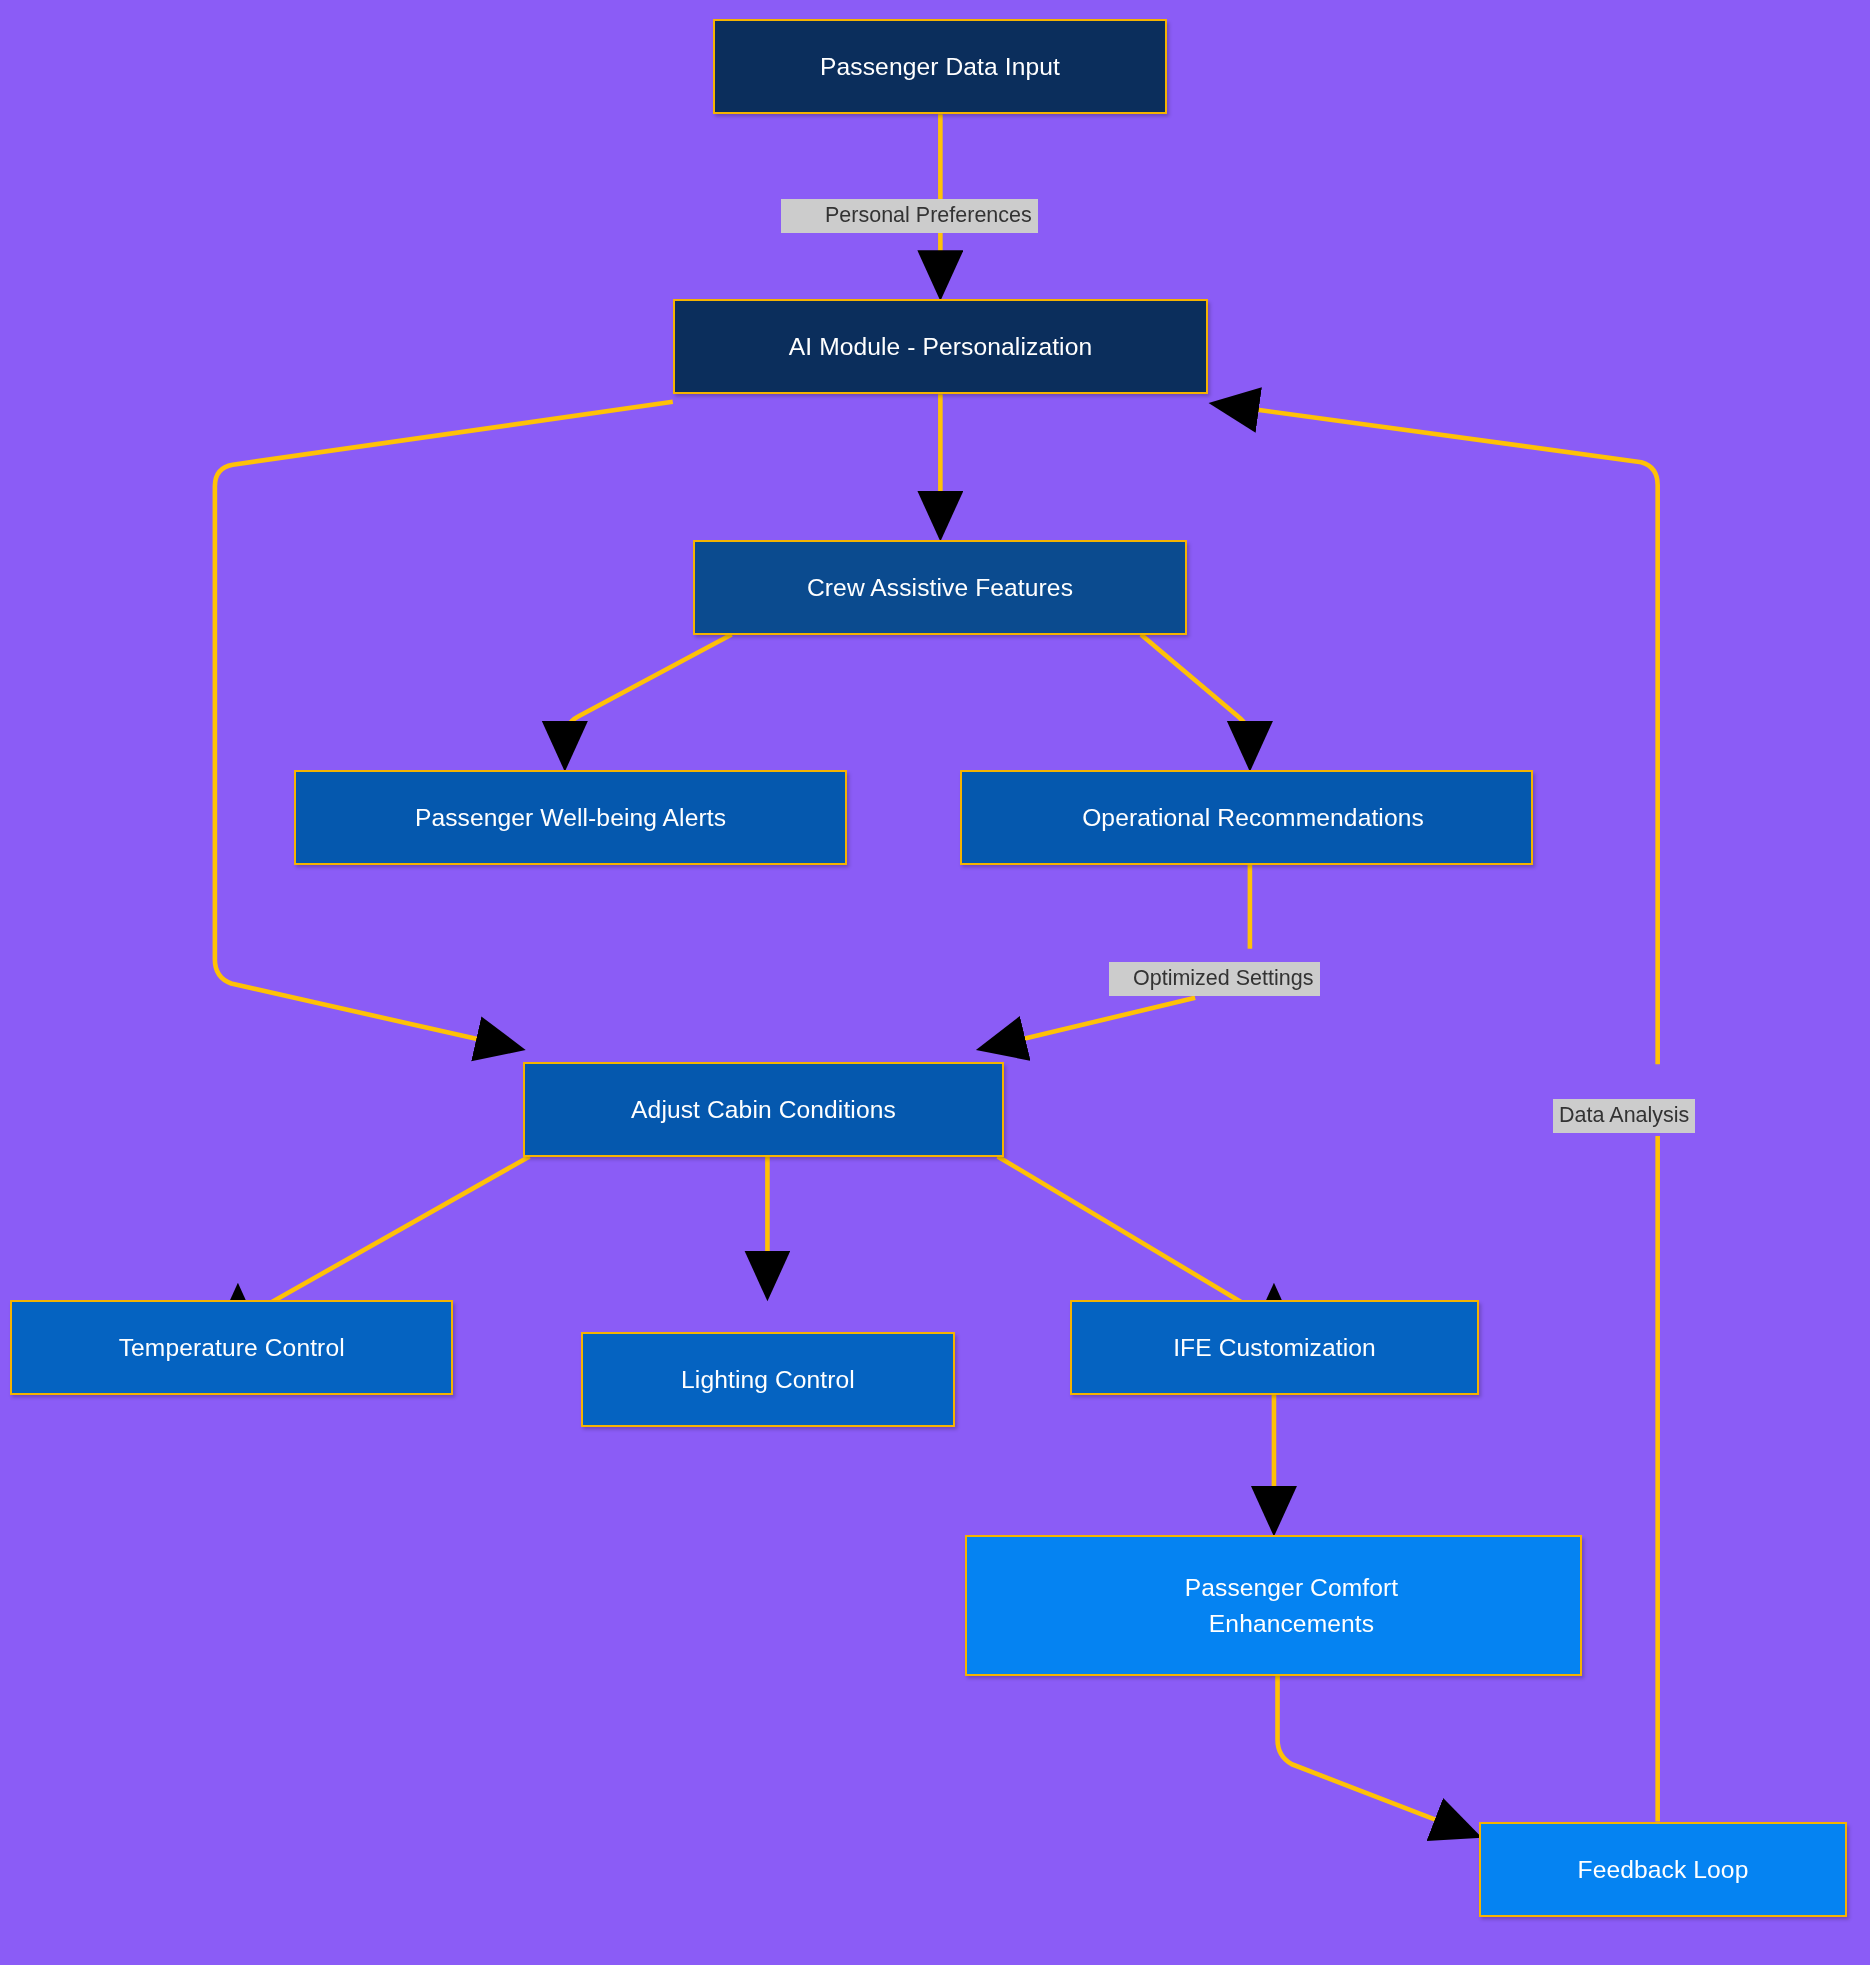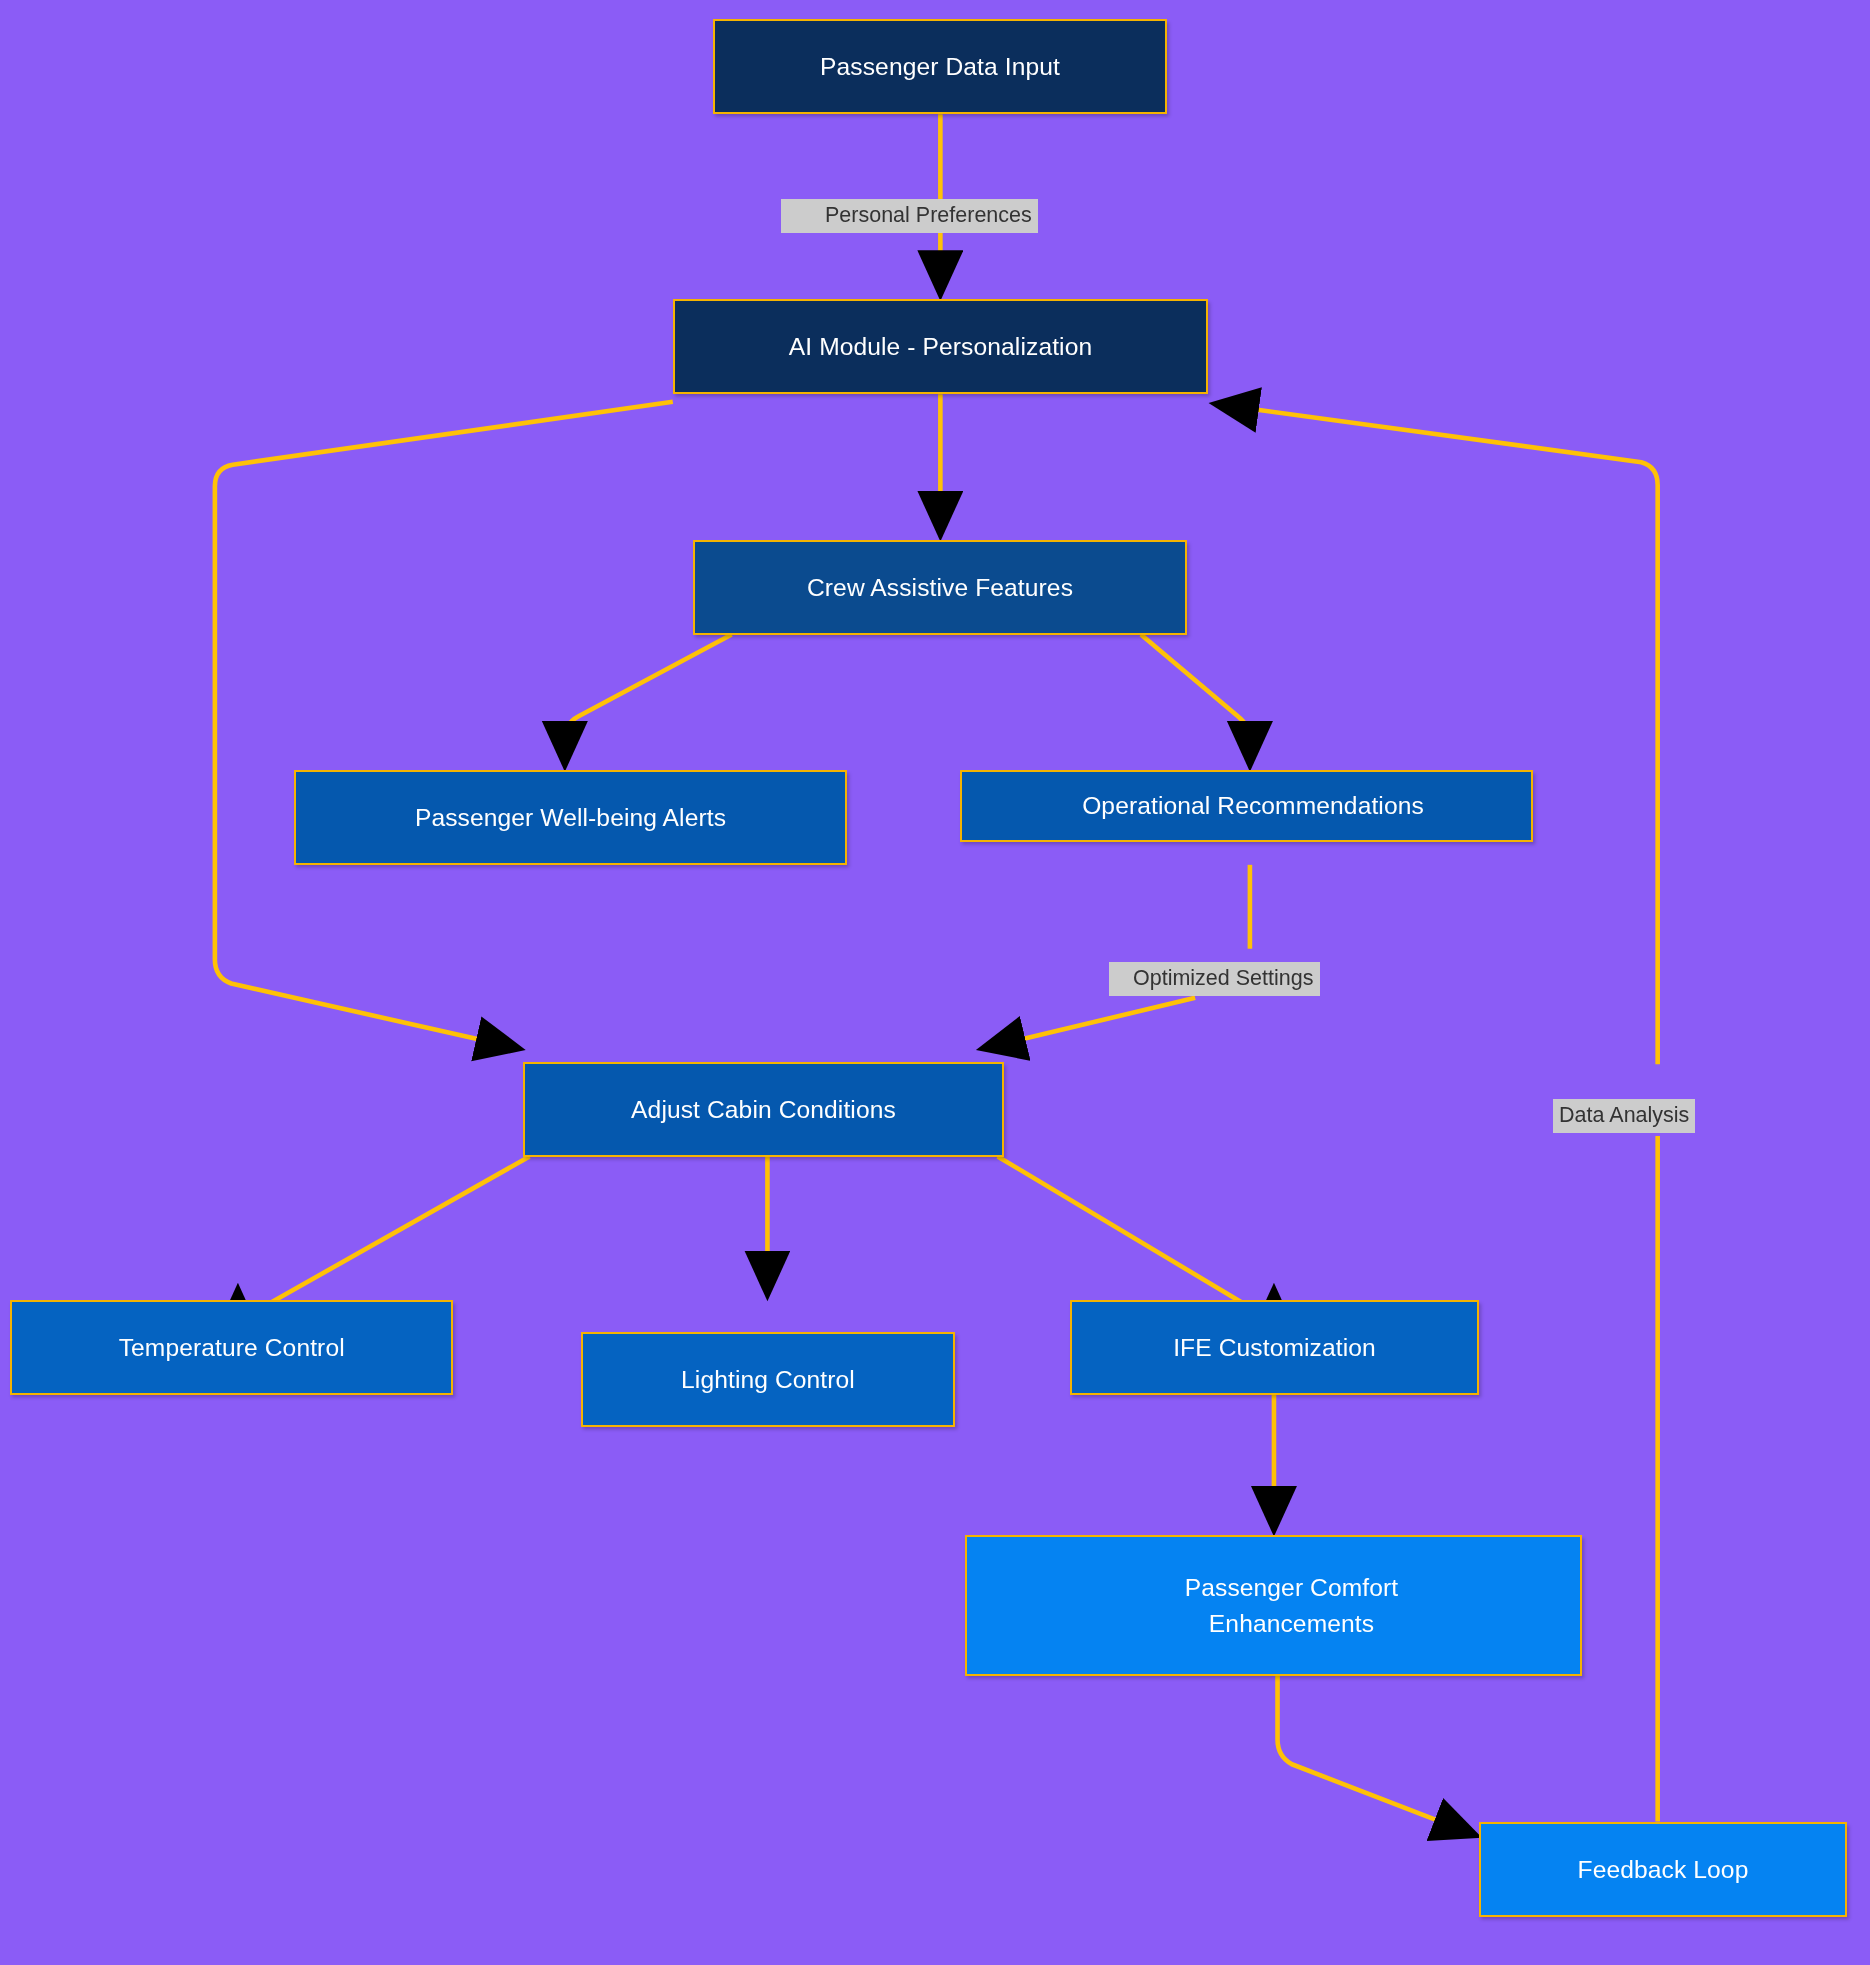--- a/index.html
+++ b/index.html
@@ -115,21 +115,21 @@
   </div>
 
   <div class="node-box" style="left:693px; top:540px; width:494px; height:95px; background:#0B4B8F;">
     <span class="node-label">Crew Assistive Features</span>
   </div>
 
   <div class="node-box" style="left:294px; top:770px; width:553px; height:95px; background:#0558AE;">
     <span class="node-label">Passenger Well-being Alerts</span>
   </div>
 
-  <div class="node-box" style="left:960px; top:770px; width:573px; height:72px; background:#0558AE;padding-left:13px;">
+  <div class="node-box" style="left:960px; top:770px; width:573px; height:95px; background:#0558AE;padding-left:13px;">
     <span class="node-label">Operational Recommendations</span>
   </div>
 
   <div class="node-box" style="left:523px; top:1062px; width:481px; height:95px; background:#0558AE;">
     <span class="node-label">Adjust Cabin Conditions</span>
   </div>
 
   <div class="node-box" style="left:10.2px; top:1300px; width:443px; height:95px; background:#0563C1;">
     <span class="node-label">Temperature Control</span>
   </div>

